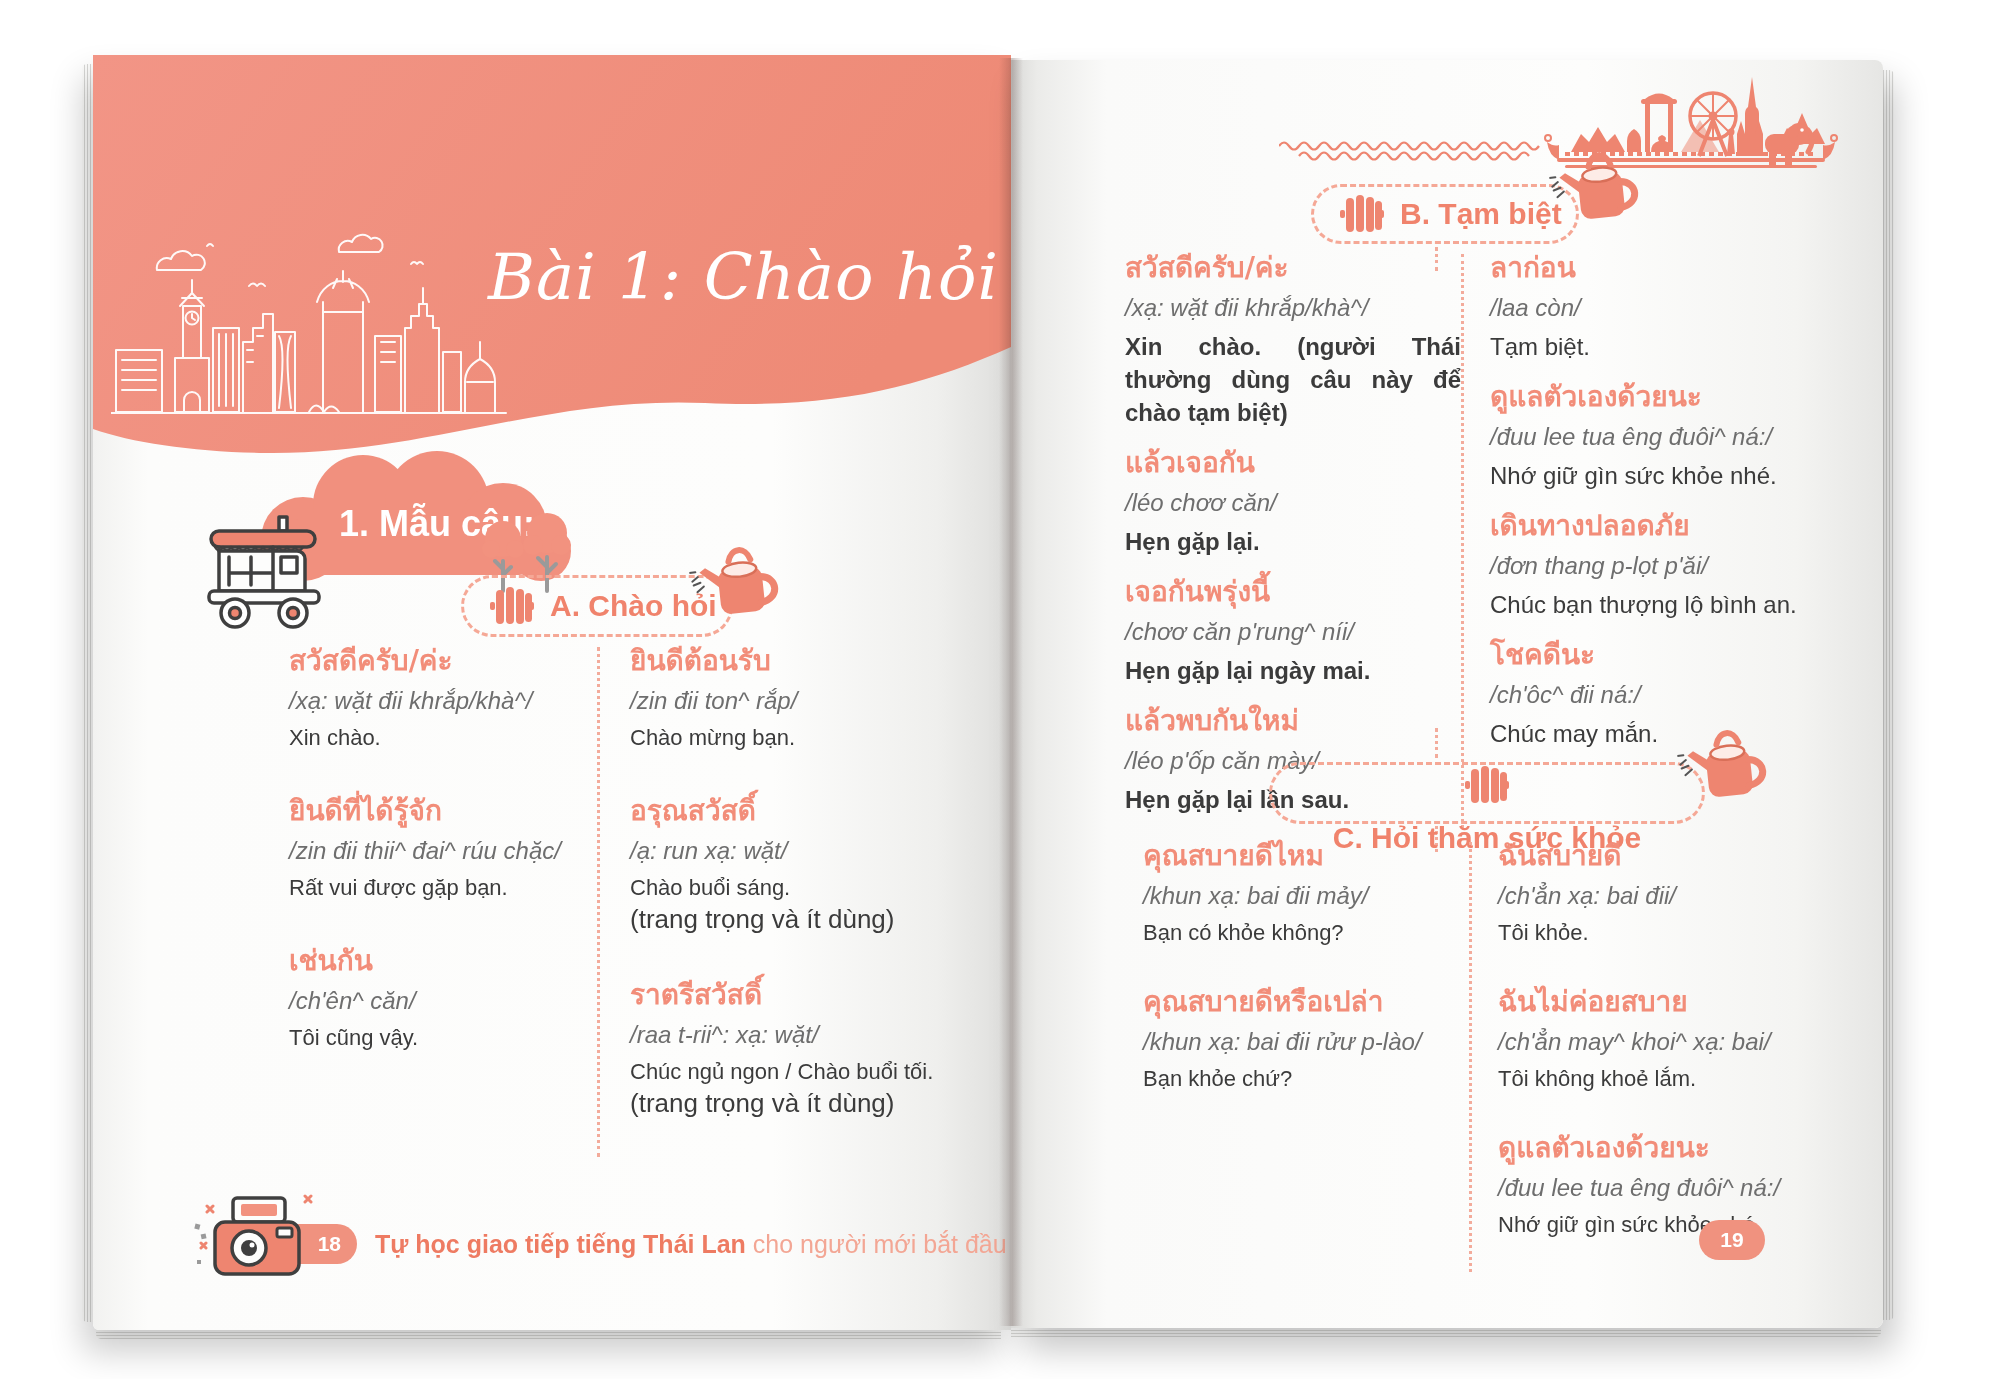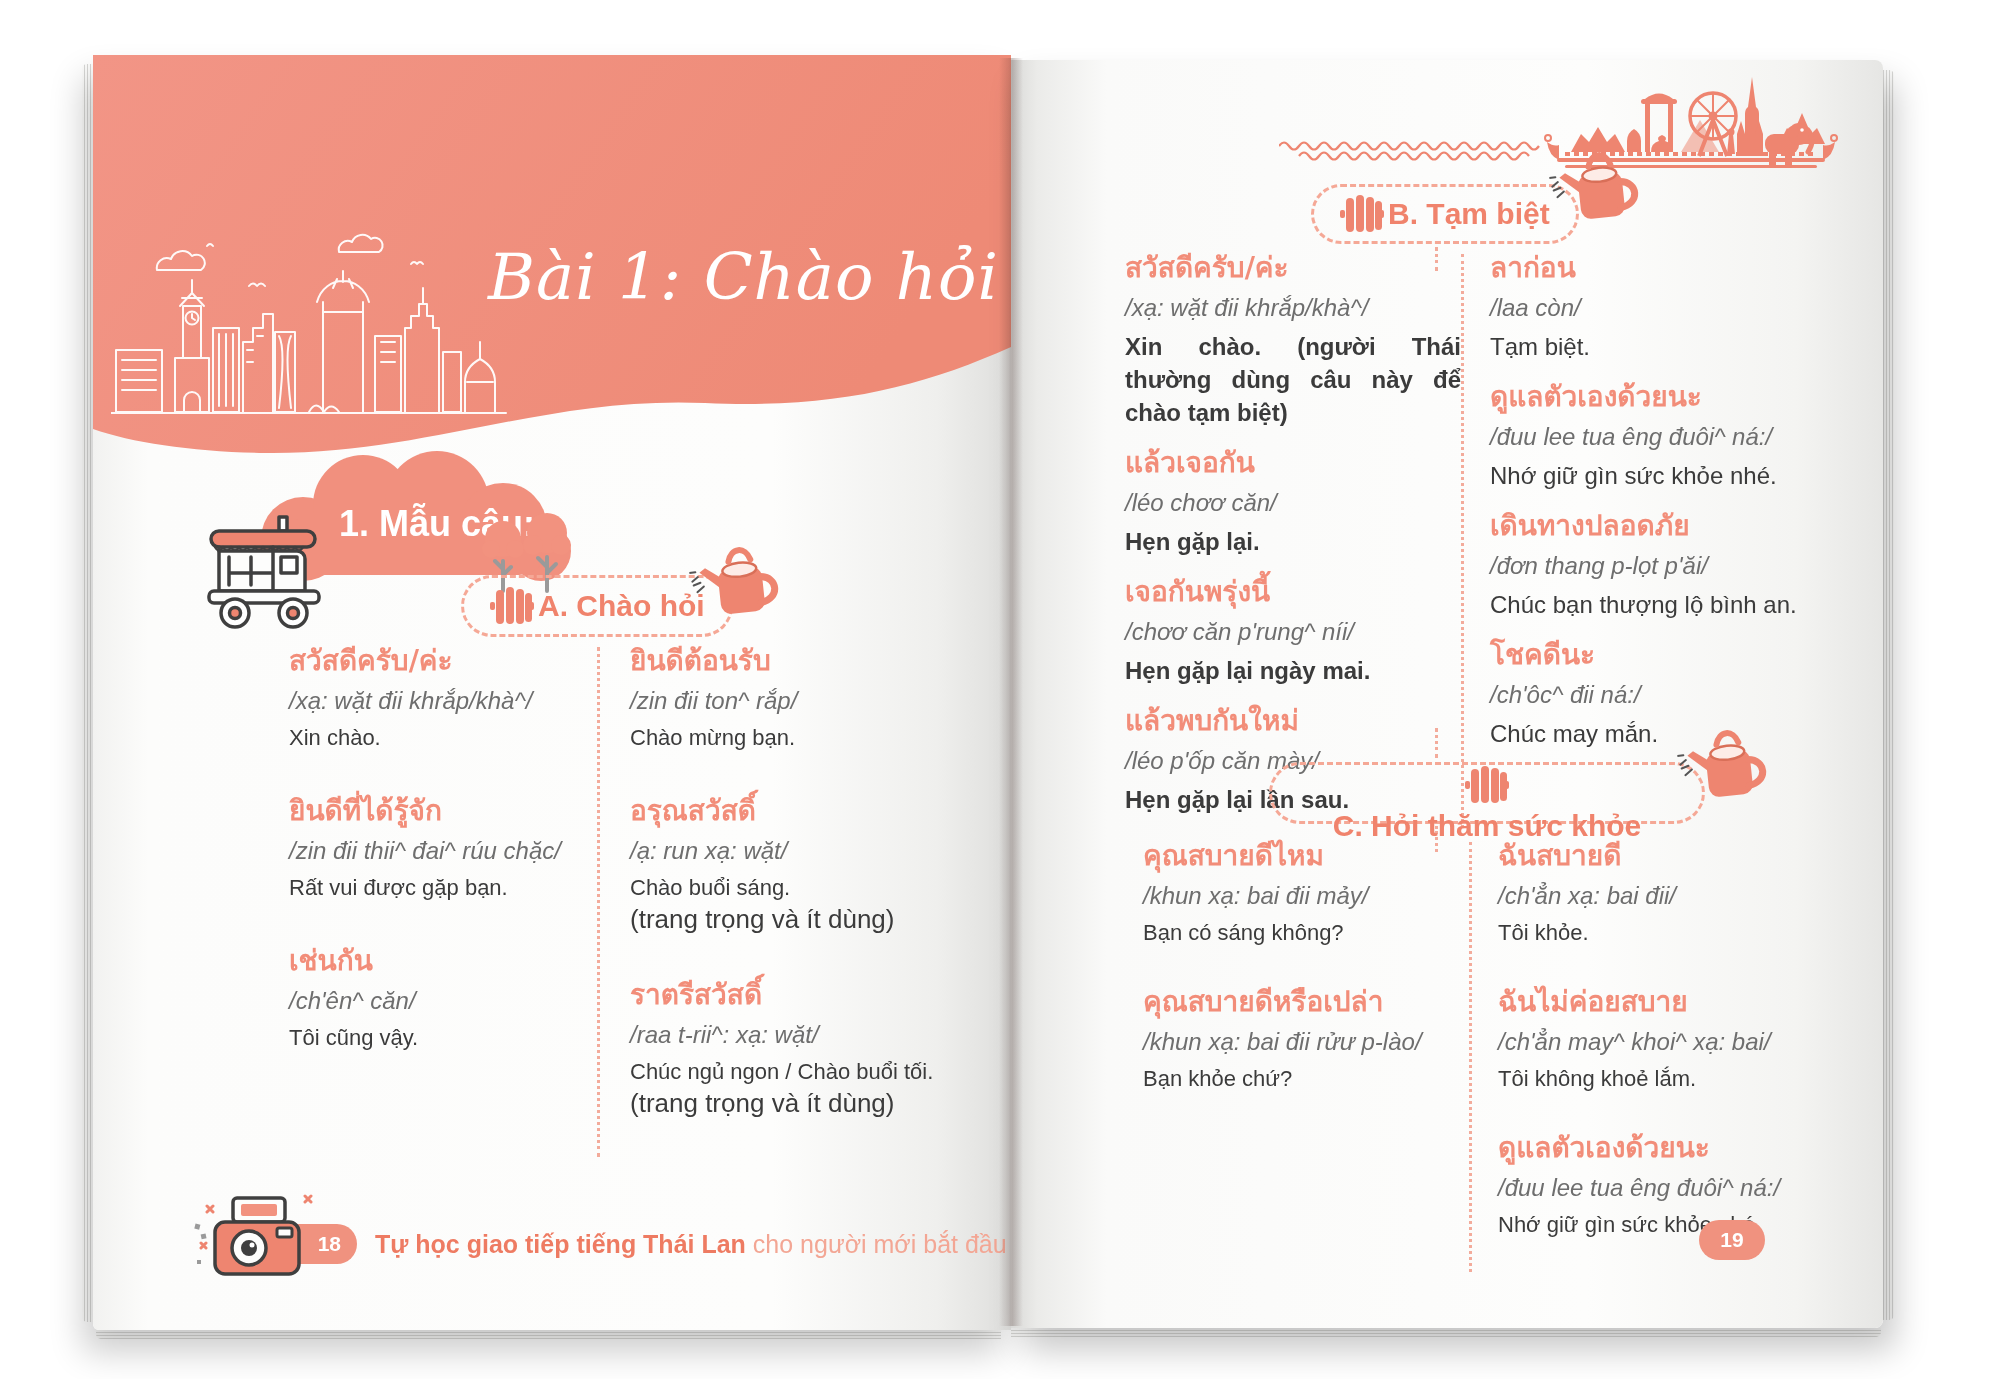--- a/index.html
+++ b/index.html
@@ -33,21 +33,21 @@
   .skyline-left{position:absolute;left:18px;top:175px;width:400px;height:190px;}
 
   
   .cloud{position:absolute;left:148px;top:392px;width:336px;height:146px;}
   .cloud-label{position:absolute;left:98px;top:56px;color:#fff;font-weight:bold;font-size:36px;white-space:nowrap;}
   .tuktuk{position:absolute;left:110px;top:450px;width:128px;height:132px;}
   .trees{position:absolute;left:388px;top:448px;width:92px;height:92px;}
 
   
   .pill{position:absolute;box-sizing:border-box;border:3px dashed #f5a896;border-radius:40px;
-    display:flex;align-items:center;gap:4px;padding:0 26px;background:transparent;}
+    display:flex;align-items:center;gap:16px;padding:0 26px;background:transparent;}
   .pill .lbl{color:#f0836c;font-weight:bold;font-size:30px;white-space:nowrap;}
   .fence{width:44px;height:40px;flex:0 0 auto;}
   .can{position:absolute;}
 
   
   .cols{position:absolute;display:flex;}
   .divider{border-left:3px dotted #f3ab9b;margin:4px 0;}
   .entry{margin-bottom:40px;}
   .thai{color:#f28d79;font-size:28px;font-weight:bold;line-height:1.25;
         font-family:"DejaVu Sans","Liberation Sans",sans-serif;}
@@ -428,21 +428,21 @@
         <path d="M70 36 C88 38 88 60 68 62" stroke="#ee8570" stroke-width="7" fill="none" stroke-linecap="round"></path>
       </g>
     </svg>
 
     <div class="cols sec-c" style="left:124px;top:778px;width:722px;">
       <div style="width:326px;flex:0 0 auto;margin-left:8px;">
 
           <div class="entry">
             <div class="thai">คุณสบายดีไหม</div>
             <div class="phon">/khun xạ: bai đii mảy/</div>
-            <div class="viet">Bạn có sáng không?</div>
+            <div class="viet">Bạn có khỏe không?</div>
           </div>
 
           <div class="entry">
             <div class="thai">คุณสบายดีหรือเปล่า</div>
             <div class="phon">/khun xạ: bai đii rửư p-lào/</div>
             <div class="viet">Bạn khỏe chứ?</div>
           </div>
         </div>
       <div class="divider"></div>
       <div style="flex:1;padding-left:26px;">

